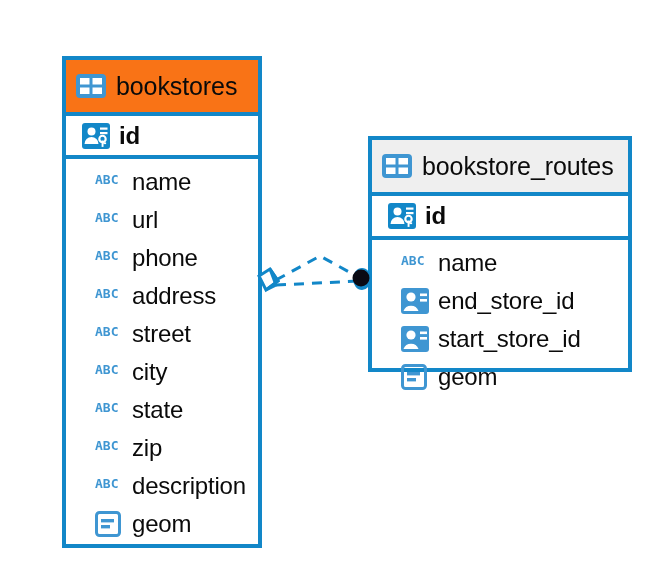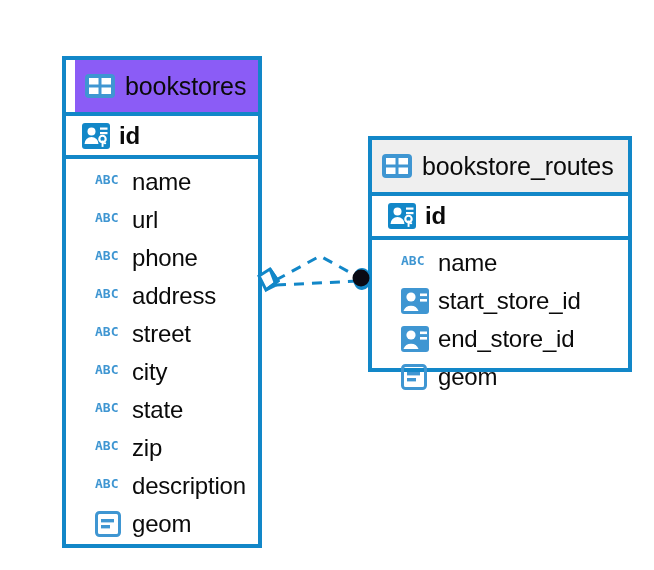--- a/index.html
+++ b/index.html
@@ -42,21 +42,21 @@
   }
 
   .entity-header {
     box-sizing: border-box;
     height: 52px;
     display: flex;
     align-items: center;
     gap: 10px;
     padding: 0 10px;
   }
-  .entity-header.accent-orange { background: #8b5cf6; margin-left: 9px; }
+  .entity-header.accent-orange { background: #f97316; }
   .entity-header.accent-gray   { background: #efefef; }
 
   .entity-title {
     font-size: 25px;
     color: #0a0a0a;
     letter-spacing: -0.1px;
     white-space: nowrap;
   }
 
   
@@ -282,34 +282,34 @@
       <div class="field-row">
         <span class="icon">
           <svg width="28" height="26" viewBox="0 0 28 26">
             <rect x="0" y="0" width="28" height="26" rx="3" fill="#3f96d2"></rect>
             <circle cx="10" cy="9" r="4.6" fill="#ffffff"></circle>
             <path d="M2.5 23 a8 8 0 0 1 15 0 z" fill="#ffffff"></path>
             <rect x="19" y="5.5" width="7" height="2.6" fill="#ffffff"></rect>
             <rect x="19" y="11" width="7" height="2.6" fill="#ffffff"></rect>
           </svg>
         </span>
-        <span class="field-label">start_store_id</span>
+        <span class="field-label">end_store_id</span>
       </div>
 
       <div class="field-row">
         <span class="icon">
           <svg width="28" height="26" viewBox="0 0 28 26">
             <rect x="0" y="0" width="28" height="26" rx="3" fill="#3f96d2"></rect>
             <circle cx="10" cy="9" r="4.6" fill="#ffffff"></circle>
             <path d="M2.5 23 a8 8 0 0 1 15 0 z" fill="#ffffff"></path>
             <rect x="19" y="5.5" width="7" height="2.6" fill="#ffffff"></rect>
             <rect x="19" y="11" width="7" height="2.6" fill="#ffffff"></rect>
           </svg>
         </span>
-        <span class="field-label">end_store_id</span>
+        <span class="field-label">start_store_id</span>
       </div>
 
       <div class="field-row">
         <span class="icon">
           <svg width="28" height="26" viewBox="0 0 28 26">
             <rect x="1.5" y="1.5" width="23" height="23" rx="3" fill="none" stroke="#3f96d2" stroke-width="3"></rect>
             <rect x="6" y="8" width="13" height="3.4" fill="#3f96d2"></rect>
             <rect x="6" y="14" width="9" height="3.4" fill="#3f96d2"></rect>
           </svg>
         </span>

